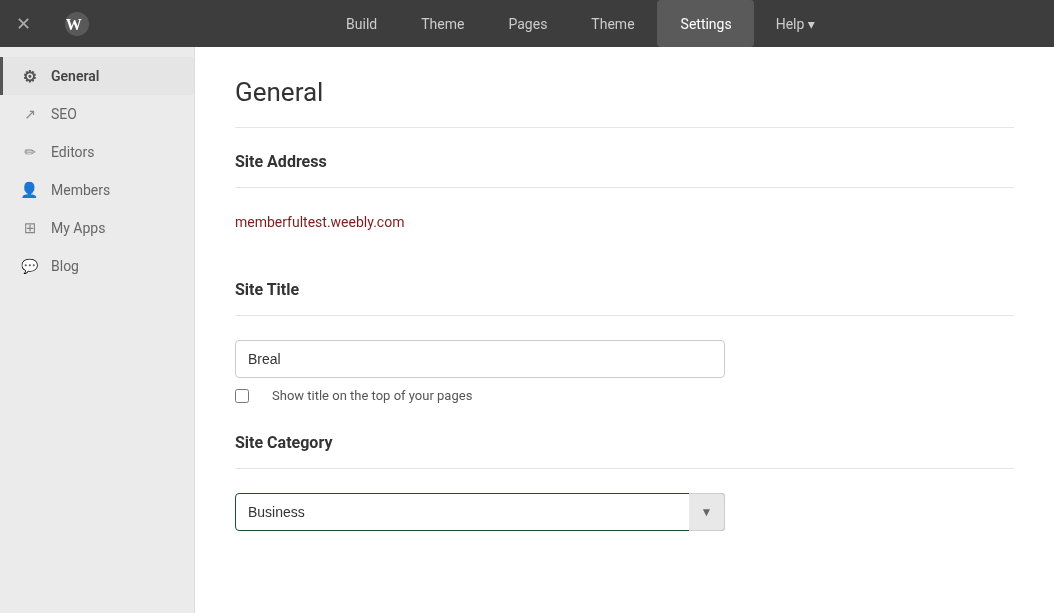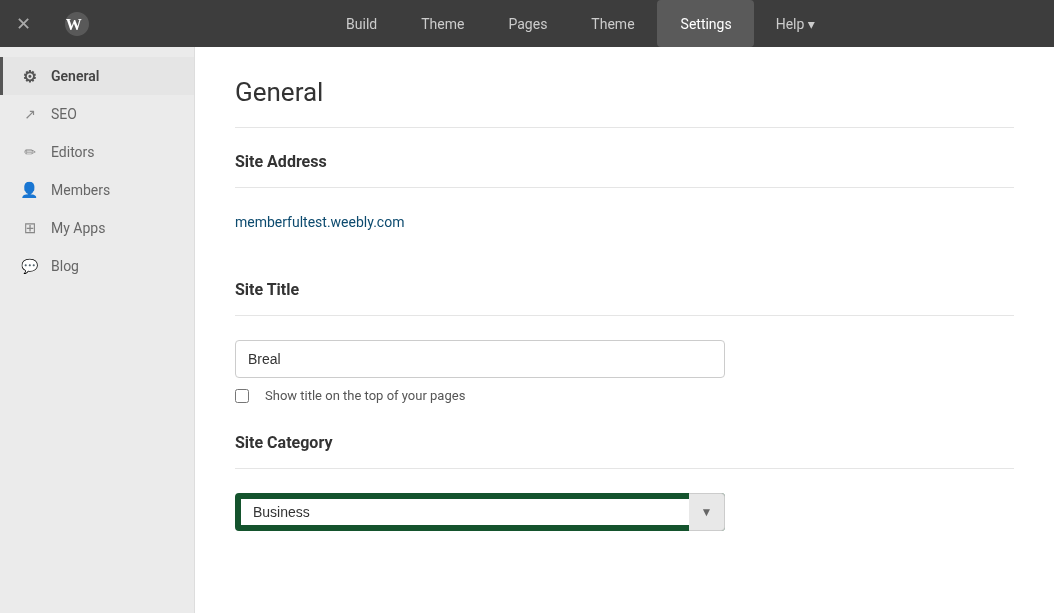--- a/index.html
+++ b/index.html
@@ -117,21 +117,21 @@
       border-top: 1px solid #e5e5e5;
       margin-bottom: 24px;
     }
     .section-title {
       font-size: 16px;
       font-weight: 700;
       color: #333;
       margin-bottom: 16px;
     }
     .site-address-link {
-      color: #0c4a6e;
+      color: #7f1d1d;
       font-size: 14px;
       text-decoration: none;
       margin-bottom: 20px;
       display: inline-block;
     }
     .section-block {
       margin-bottom: 30px;
     }
     .text-input {
       width: 490px;
@@ -140,38 +140,38 @@
       border-radius: 4px;
       padding: 16px 12px;
       font-size: 14px;
       color: #333;
       outline: none;
       background: #fff;
     }
     .checkbox-row {
       display: flex;
       align-items: center;
-      gap: 16px;
+      gap: 23px;
       margin-top: 10px;
       font-size: 13px;
       color: #555;
     }
     .checkbox-row input[type="checkbox"] {
       width: 14px;
       height: 14px;
       cursor: pointer;
     }
     .select-wrapper {
       position: relative;
       width: 490px;
     }
     .select-input {
       width: 100%;
       height: 38px;
-      border: 6px solid #14532d;
+      border: 1px solid #14532d;
       border-radius: 4px;
       padding: 0 36px 0 12px;
       font-size: 14px;
       color: #333;
       background: #fff;
       appearance: none;
       cursor: pointer;
       outline: none;
     }
     .select-arrow {

